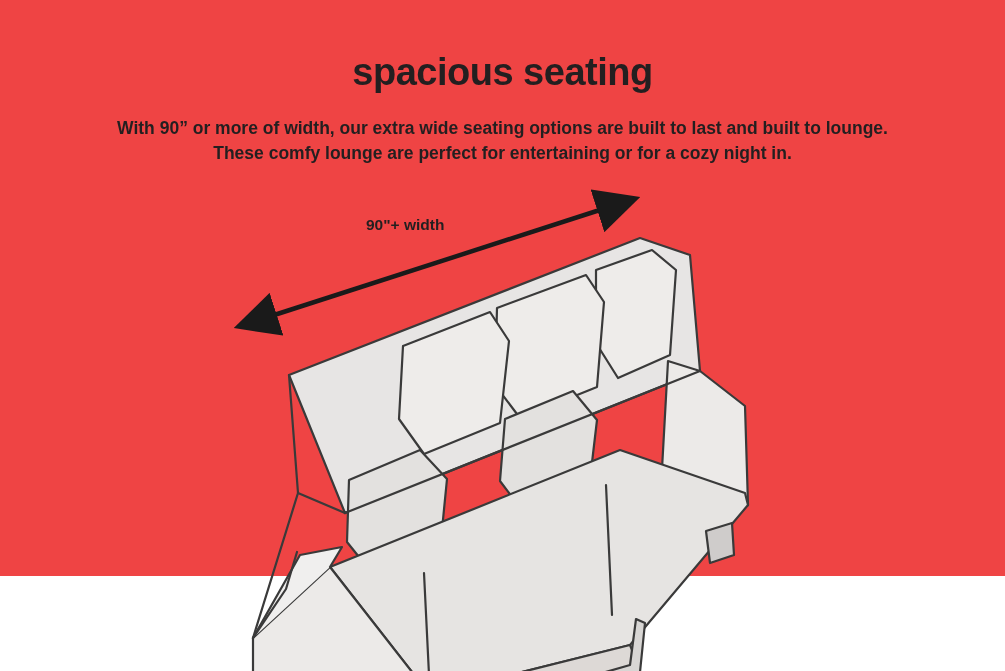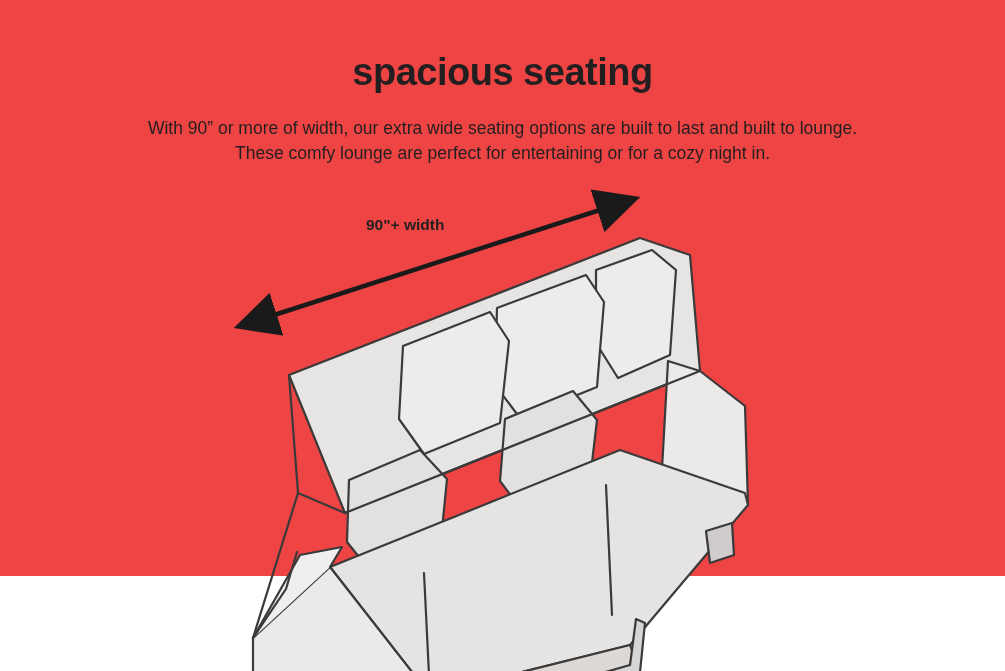--- a/index.html
+++ b/index.html
@@ -34,21 +34,21 @@
     color: #231f20;
     line-height: 1.1;
   }
   .subcopy {
     position: absolute;
     top: 116px;
     left: 0;
     width: 1005px;
     text-align: center;
     font-size: 17.5px;
-    font-weight: normal;
+    font-weight: bold;
     color: #231f20;
     line-height: 1.45;
   }
   .subcopy .line {
     display: block;
   }
   .illustration {
     position: absolute;
     top: 175px;
     left: 0;

